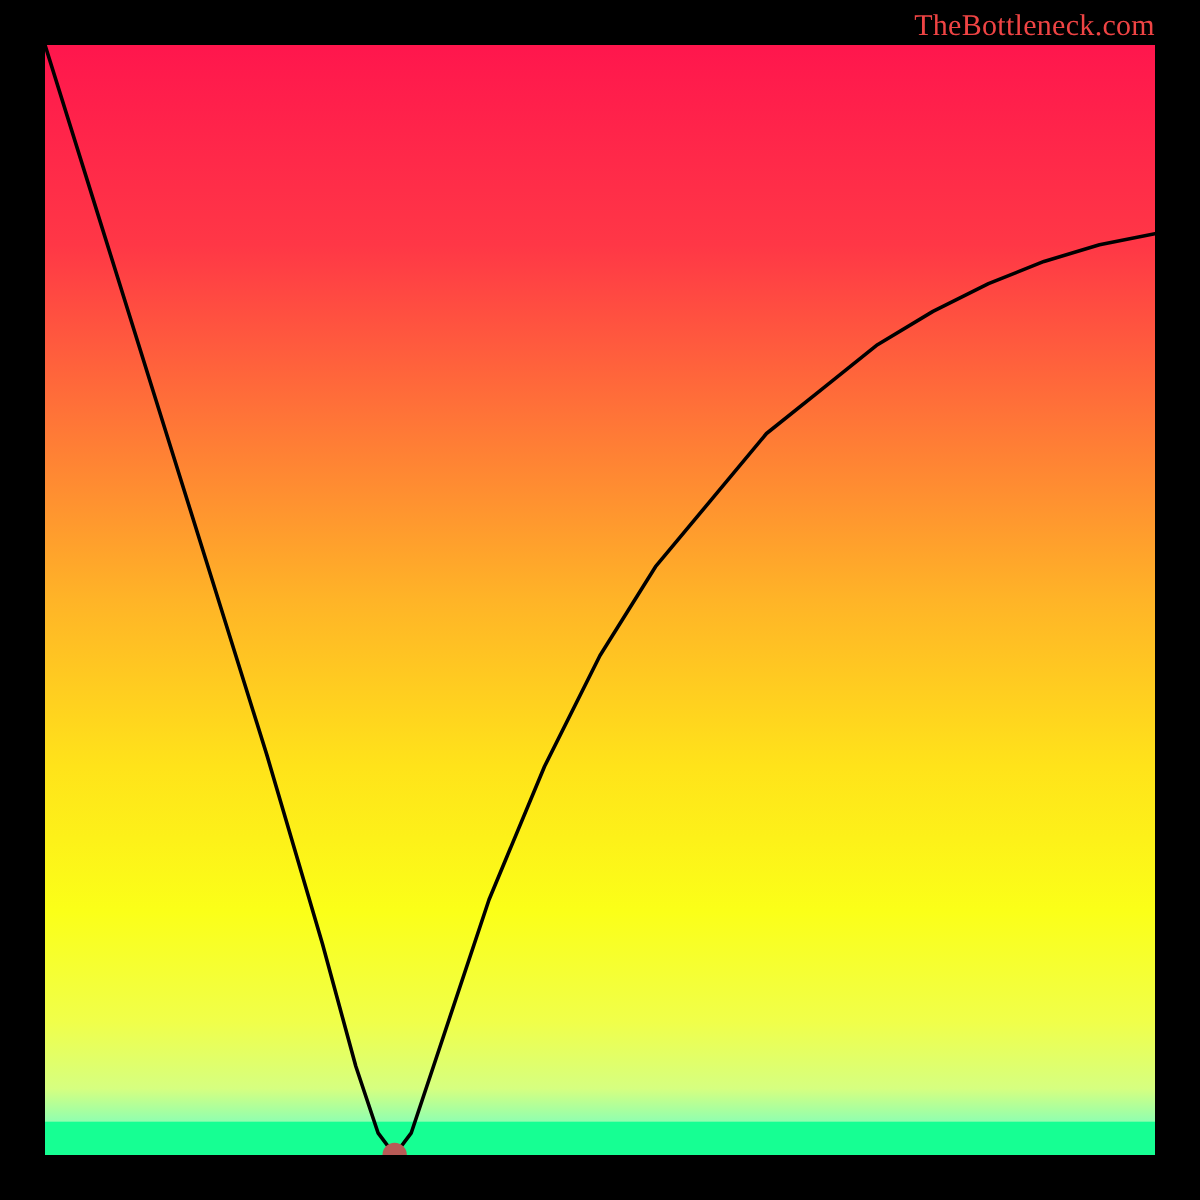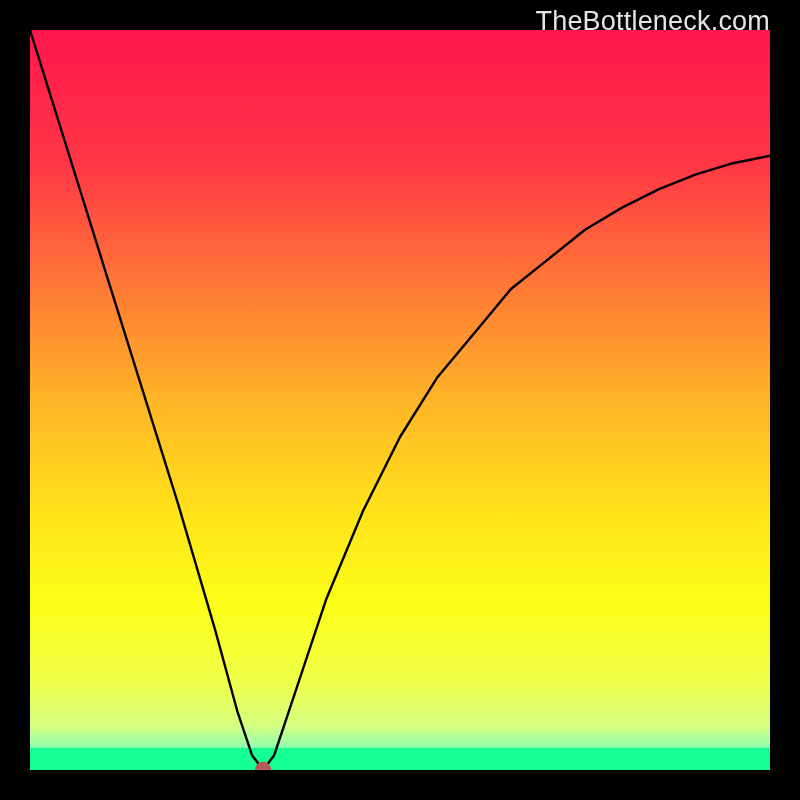--- a/index.html
+++ b/index.html
@@ -23,26 +23,26 @@
     top: 30px;
     left: 30px;
     width: 740px;
     height: 740px;
     overflow: hidden;
   }
   .watermark {
     position: absolute;
     top: 6px;
     right: 30px;
-    color: #e5e5e5;
-    font-size: 27px;
+    color: #ef4444;
+    font-size: 20px;
     font-weight: 500;
     letter-spacing: 0.2px;
     z-index: 10;
-    font-family: Liberation Sans, sans-serif;
+    font-family: Liberation Serif, serif;
   }
   svg { display: block; }
 </style>
 </head>
 <body>
 
 <div class="frame">
 
   <div class="watermark">TheBottleneck.com</div>
 

